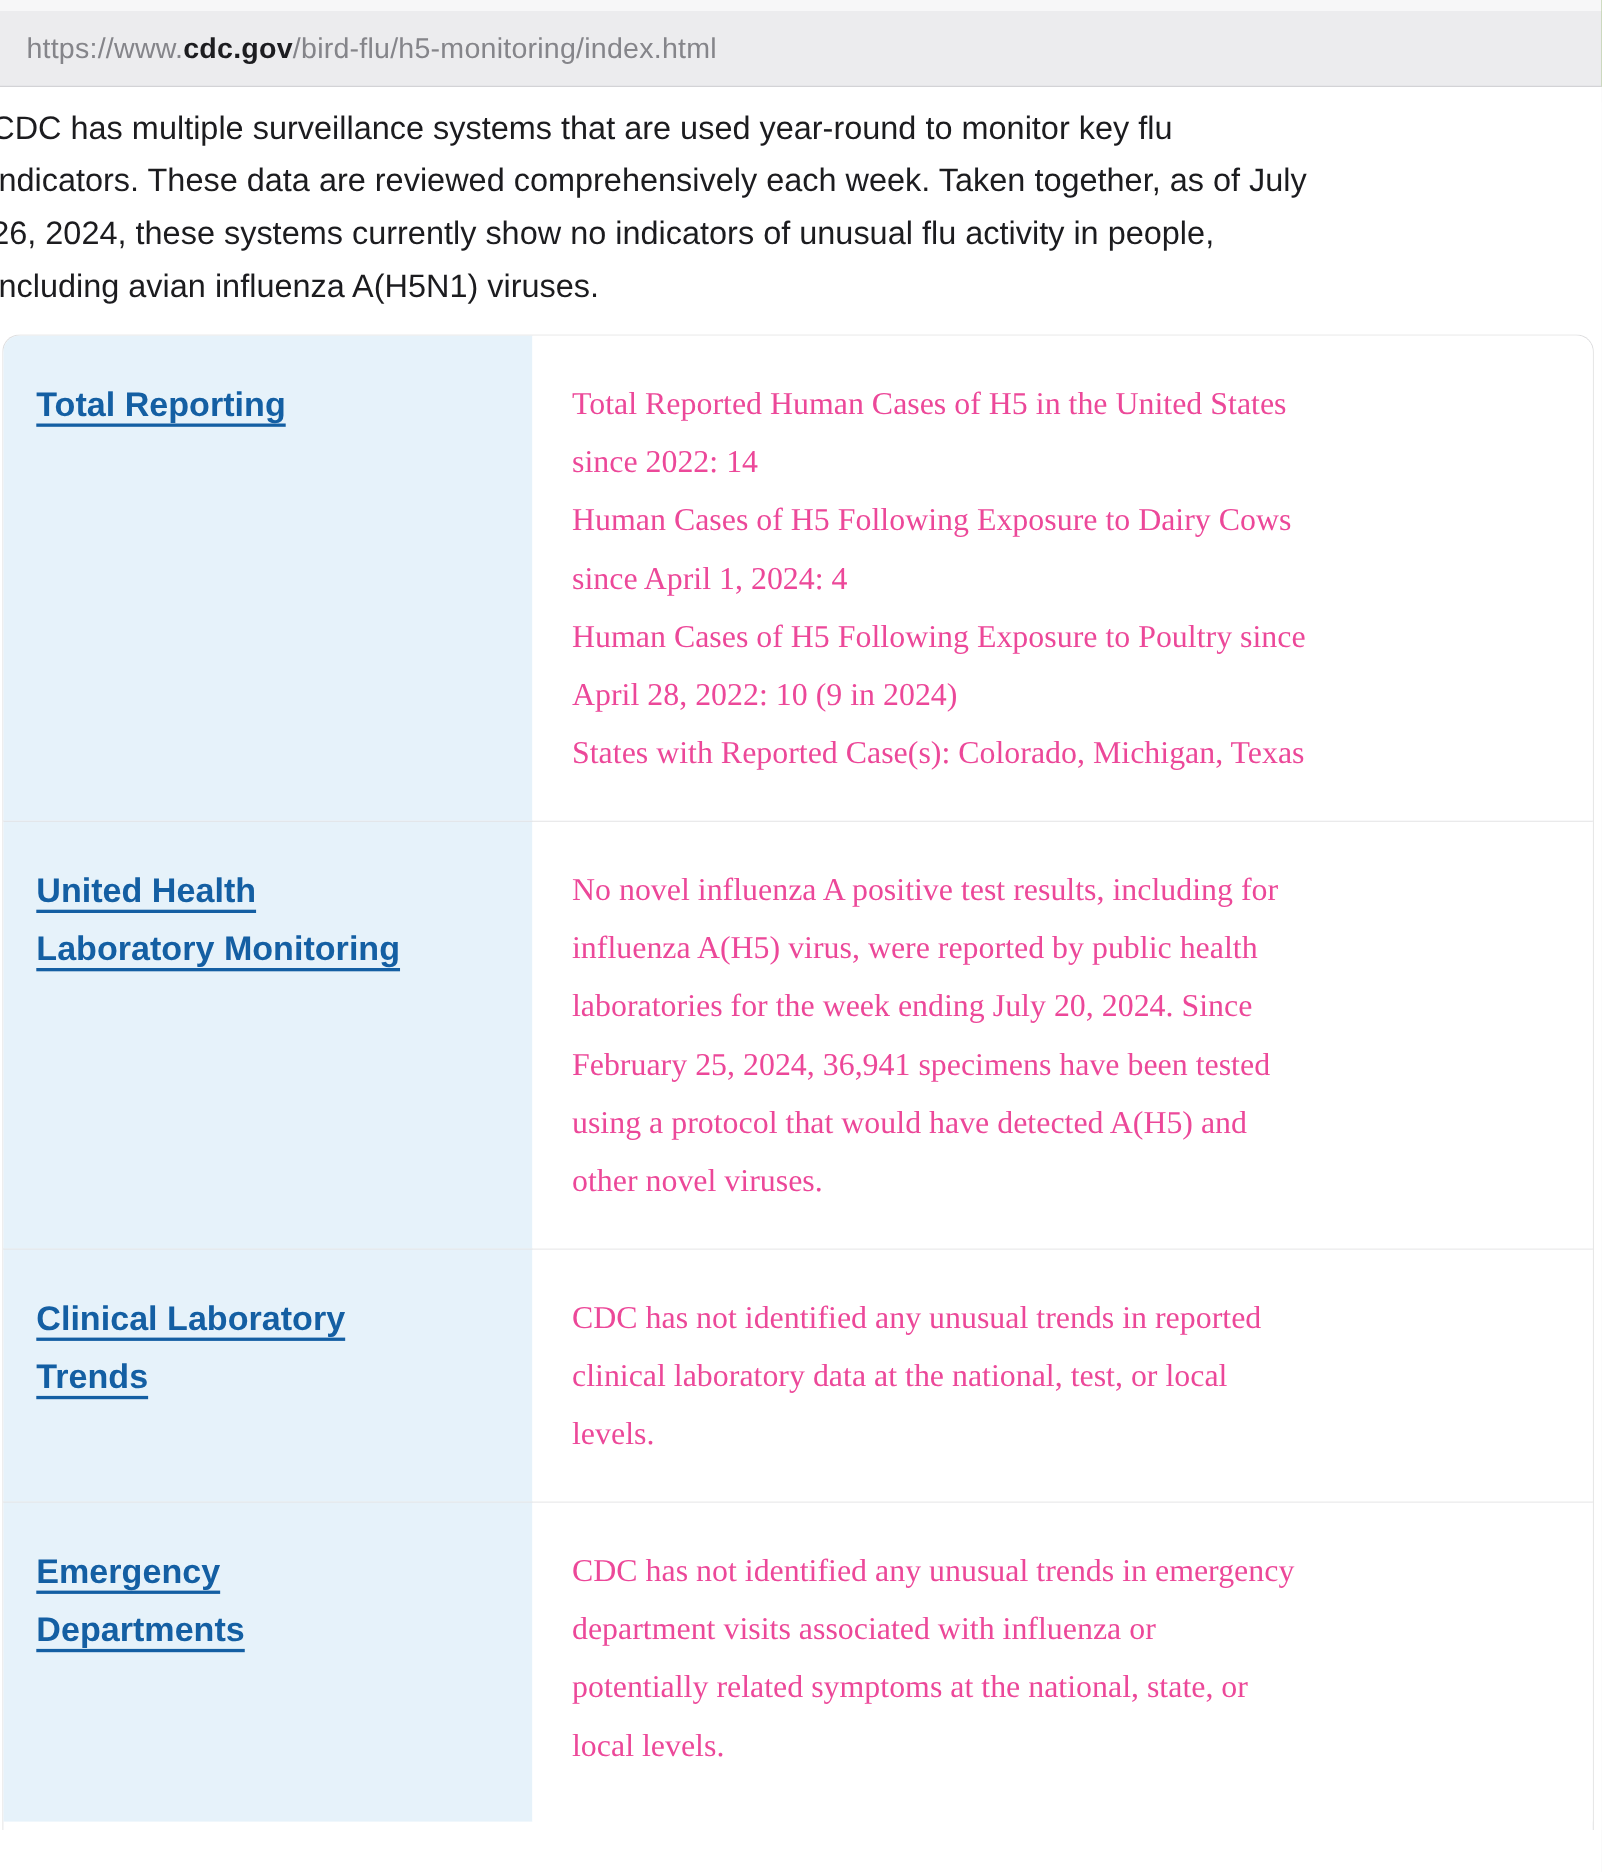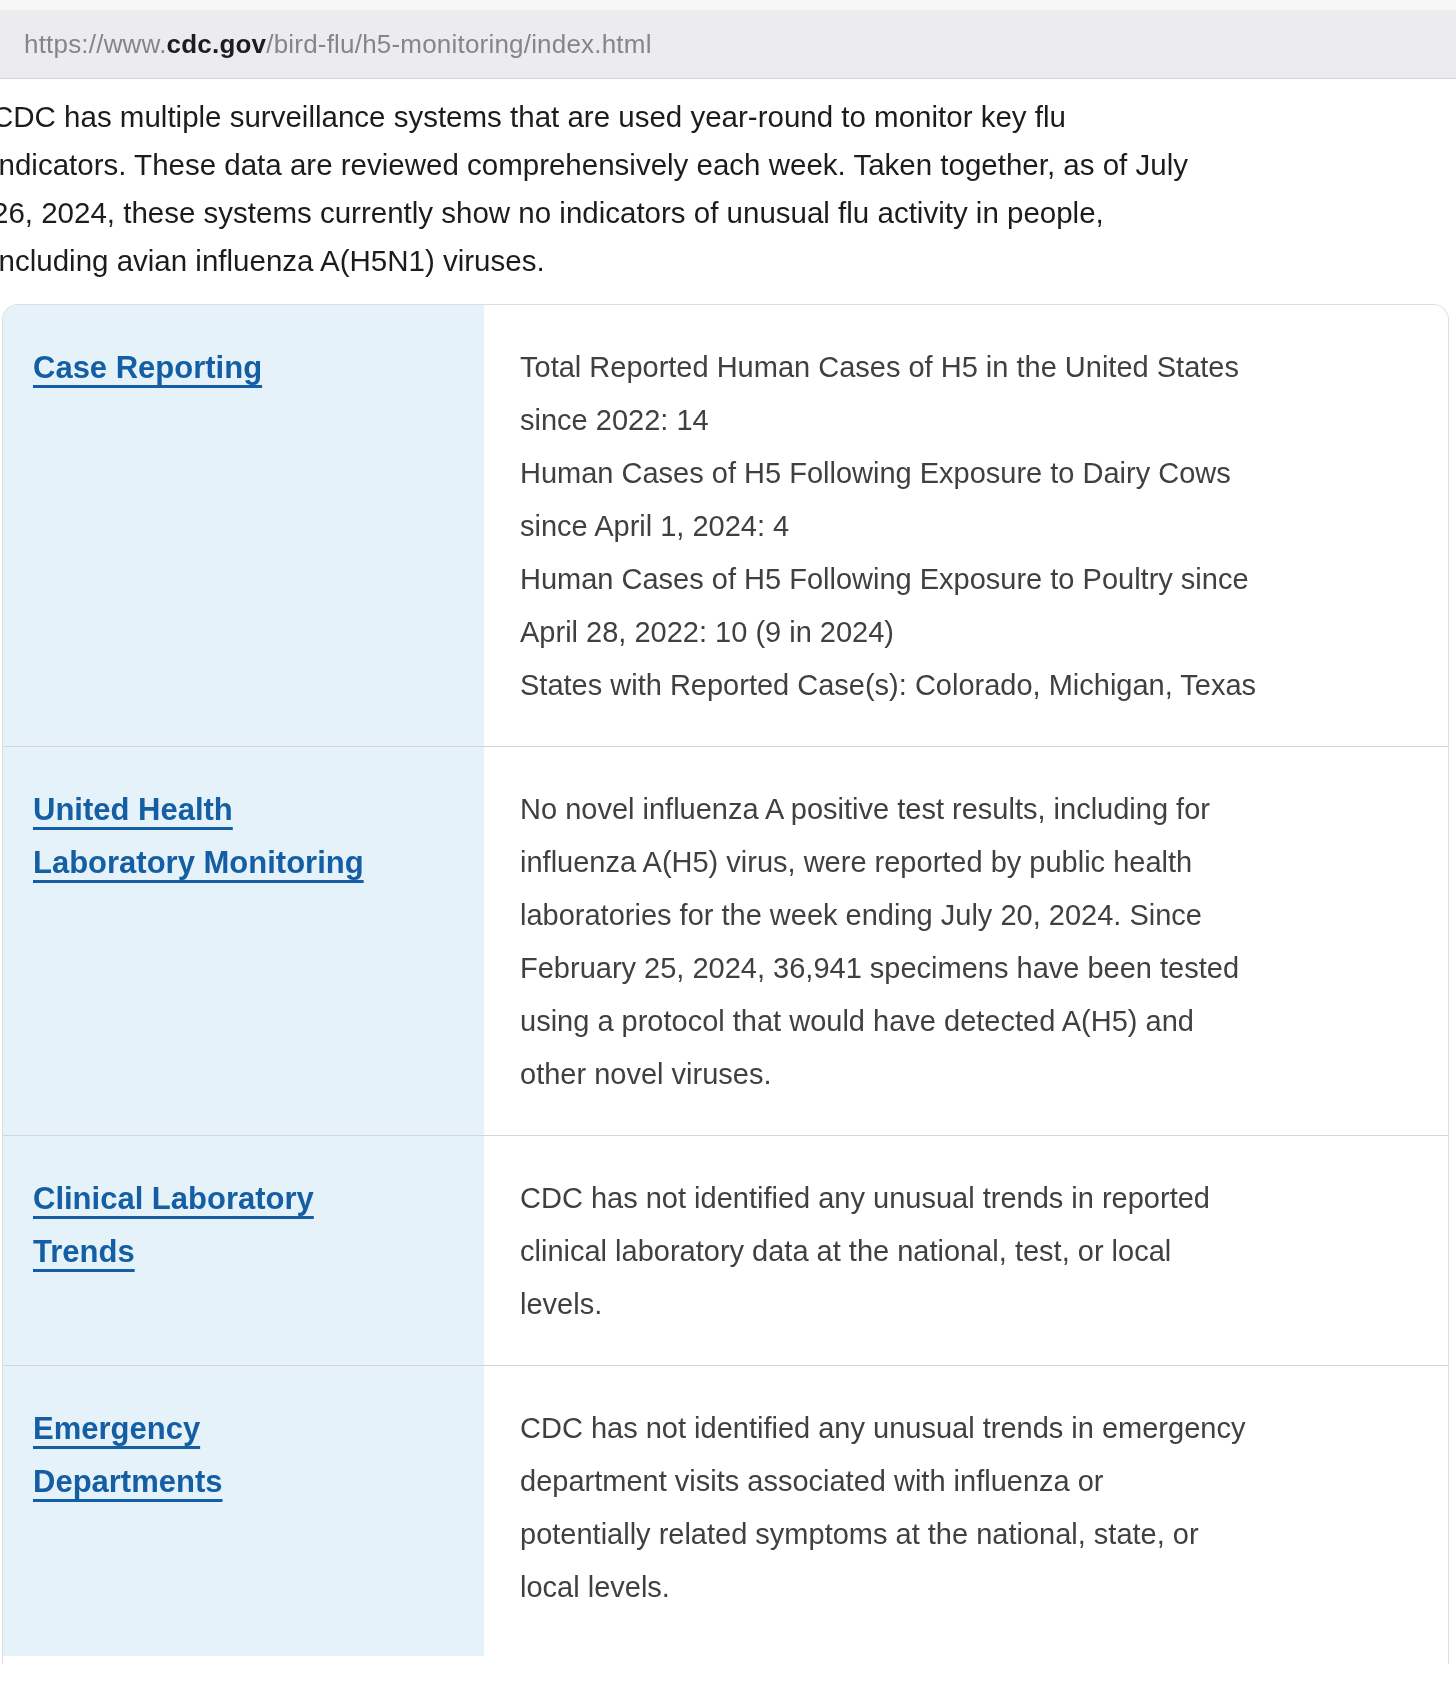--- a/index.html
+++ b/index.html
@@ -97,22 +97,23 @@
     text-underline-offset: 7px;
     text-decoration-color: #145fa3;
     white-space: pre-line;
     cursor: pointer;
     display: inline-block;
   }
   .cell-text {
     margin: 0;
     font-size: 29px;
     line-height: 53px;
-    color: #404040;
+    color: #ec4899;
     white-space: pre-line;
+    font-family: Liberation Serif, serif;
   }
   .t-row.last {
     min-height: 290px;
   }
 </style>
 </head>
 <body>
 
 <div class="browser-chrome">
   <div class="chrome-top-strip"></div>
@@ -127,21 +128,21 @@
 
   <p class="intro">CDC has multiple surveillance systems that are used year-round to monitor key flu
 indicators. These data are reviewed comprehensively each week. Taken together, as of July
 26, 2024, these systems currently show no indicators of unusual flu activity in people,
 including avian influenza A(H5N1) viruses.</p>
 
   <div class="panel">
 
     <div class="t-row">
       <div class="cell-left">
-        <a class="row-link">Case Reporting</a>
+        <a class="row-link">Total Reporting</a>
       </div>
       <div class="cell-right">
         <p class="cell-text">Total Reported Human Cases of H5 in the United States
 since 2022: 14
 Human Cases of H5 Following Exposure to Dairy Cows
 since April 1, 2024: 4
 Human Cases of H5 Following Exposure to Poultry since
 April 28, 2022: 10 (9 in 2024)
 States with Reported Case(s): Colorado, Michigan, Texas</p>
       </div>

